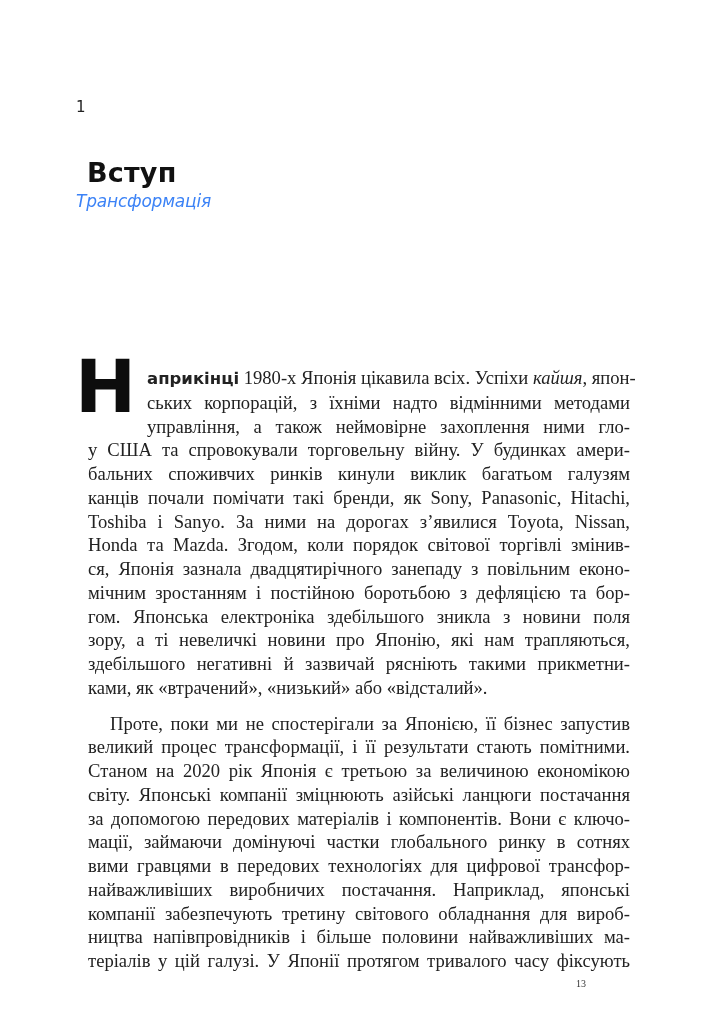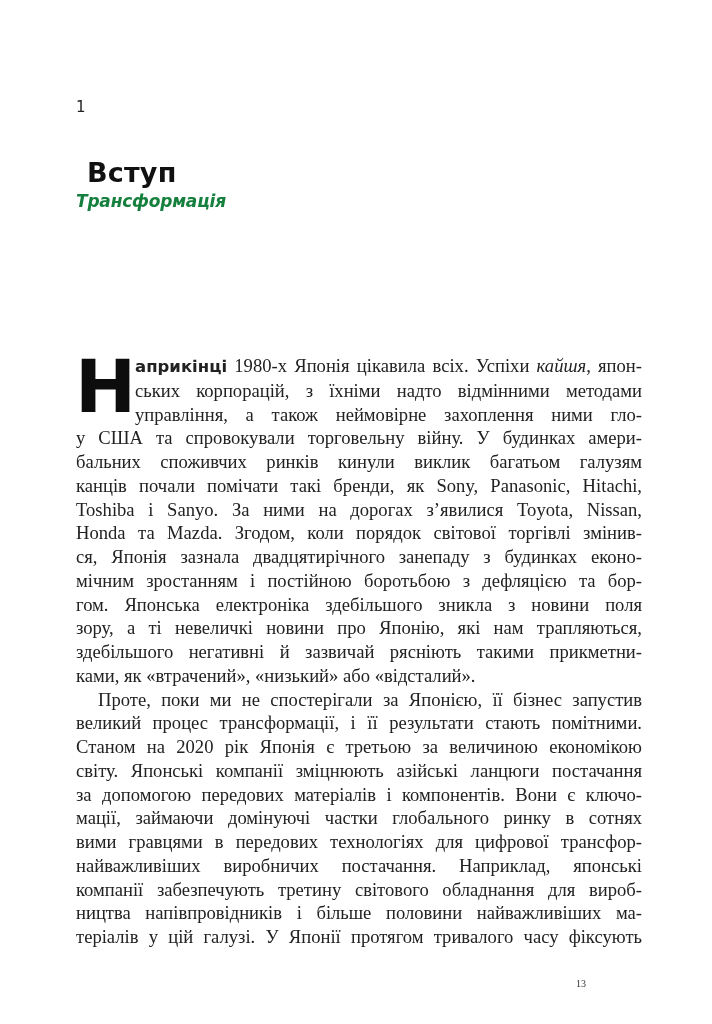--- a/index.html
+++ b/index.html
@@ -33,36 +33,35 @@
       letter-spacing: 0.2px;
       color: #111;
     }
     .chapter-subtitle {
       position: absolute;
       left: 76px;
       top: 191px;
       font-family: "DejaVu Sans", sans-serif;
       font-style: italic;
       font-size: 17px;
-      color: #15803d;
+      color: #3b82f6;
       letter-spacing: -0.2px;
-      font-weight: bold;
     }
     .body-text {
       position: absolute;
       left: 76px;
       top: 354px;
       width: 566px;
       font-family: "Liberation Serif", serif;
       font-size: 18.6px;
       line-height: 23.75px;
       color: #222;
     }
     .body-text p {
-      margin: 0;
+      margin: 12px;
       text-align: justify;
       text-align-last: justify;
       hyphens: manual;
     }
     .line {
       display: block;
       text-align: justify;
       text-align-last: justify;
       white-space: nowrap;
     }
@@ -113,21 +112,21 @@
 
     <p>
       <span class="line indent-dc"><span class="lead-bold">априкінці</span><span> 1980-х Японія цікавила всіх. Успіхи </span><i>кайшя</i><span>, япон-</span></span>
       <span class="line indent-dc">ських корпорацій, з їхніми надто відмінними методами</span>
       <span class="line indent-dc">управління, а також неймовірне захоплення ними гло-</span>
       <span class="line">у США та спровокували торговельну війну. У будинках амери-</span>
       <span class="line">бальних споживчих ринків кинули виклик багатьом галузям</span>
       <span class="line">канців почали помічати такі бренди, як Sony, Panasonic, Hitachi,</span>
       <span class="line">Toshiba і Sanyo. За ними на дорогах з’явилися Toyota, Nissan,</span>
       <span class="line">Honda та Mazda. Згодом, коли порядок світової торгівлі змінив-</span>
-      <span class="line">ся, Японія зазнала двадцятирічного занепаду з будинках еконо-</span>
+      <span class="line">ся, Японія зазнала двадцятирічного занепаду з повільним еконо-</span>
       <span class="line">мічним зростанням і постійною боротьбою з дефляцією та бор-</span>
       <span class="line">гом. Японська електроніка здебільшого зникла з новини поля</span>
       <span class="line">зору, а ті невеличкі новини про Японію, які нам трапляються,</span>
       <span class="line">здебільшого негативні й зазвичай рясніють такими прикметни-</span>
       <span class="line last">ками, як «втрачений», «низький» або «відсталий».</span>
     </p>
 
     <p>
       <span class="line indent-p">Проте, поки ми не спостерігали за Японією, її бізнес запустив</span>
       <span class="line">великий процес трансформації, і її результати стають помітними.</span>

